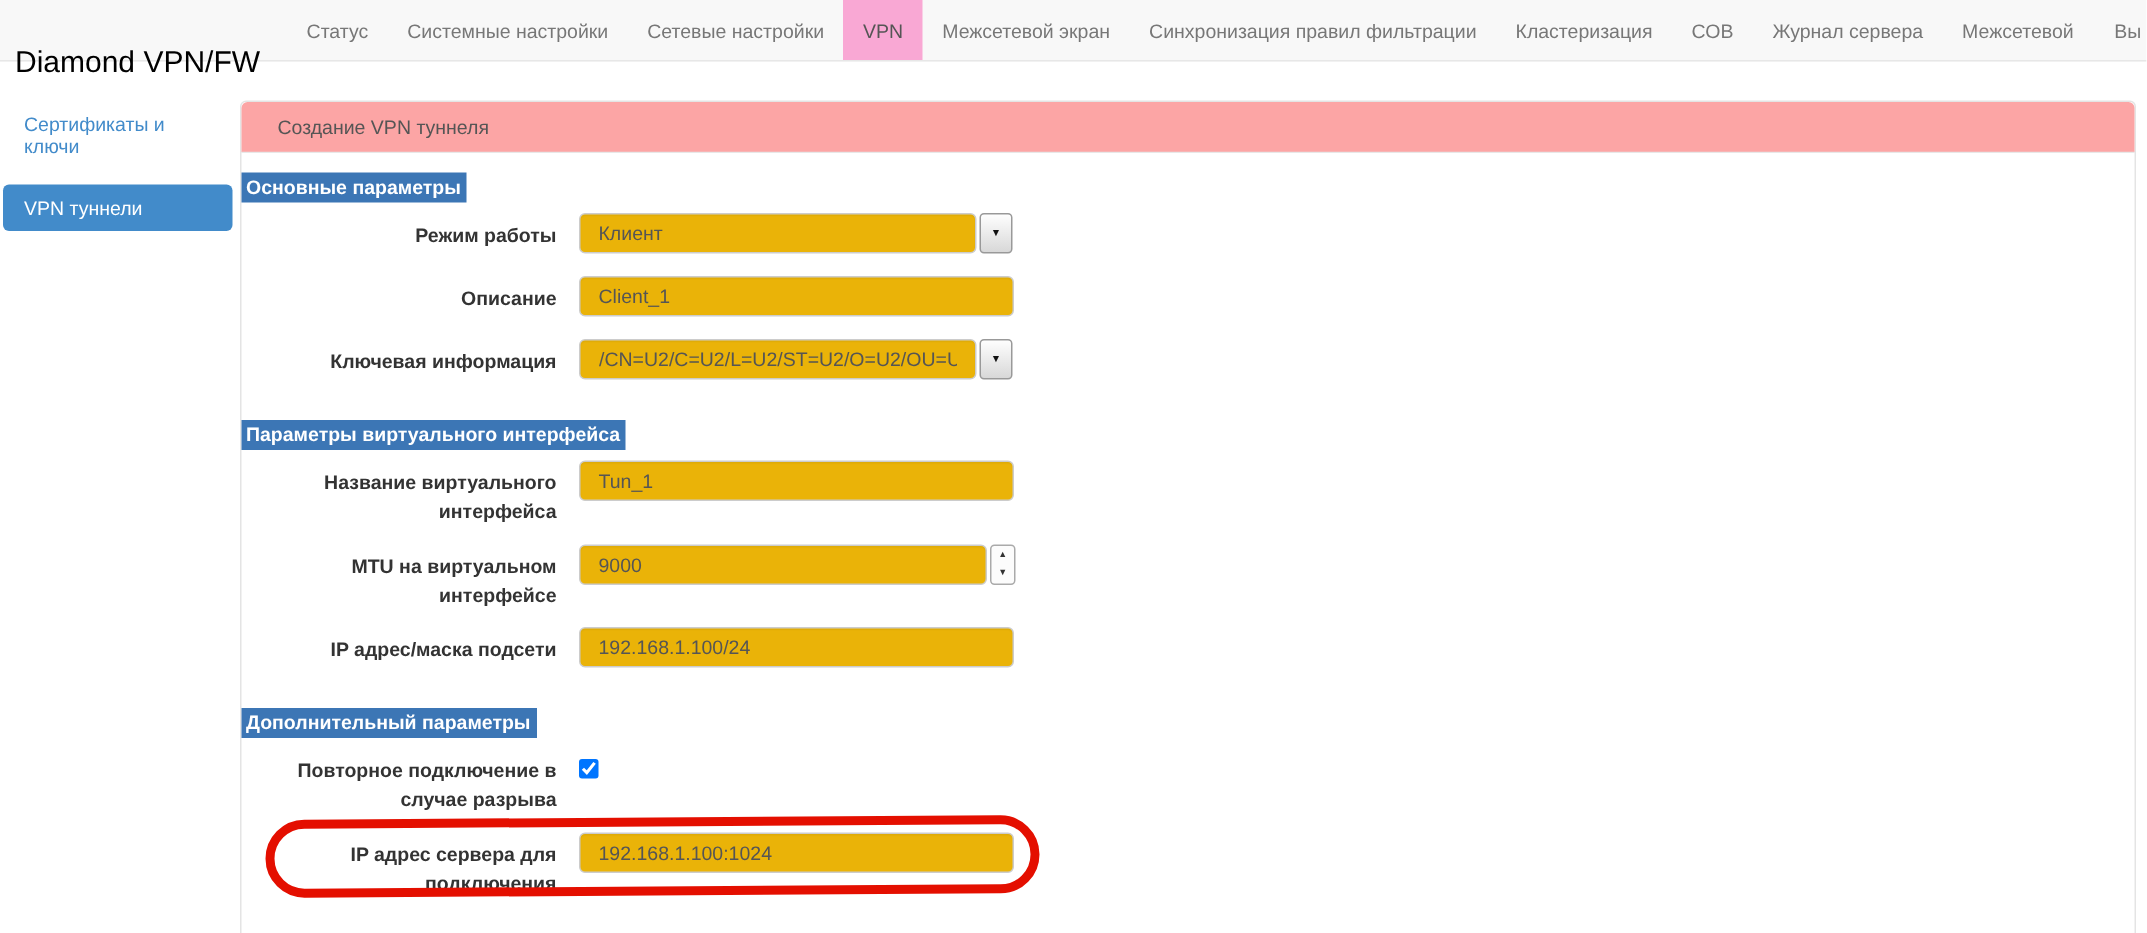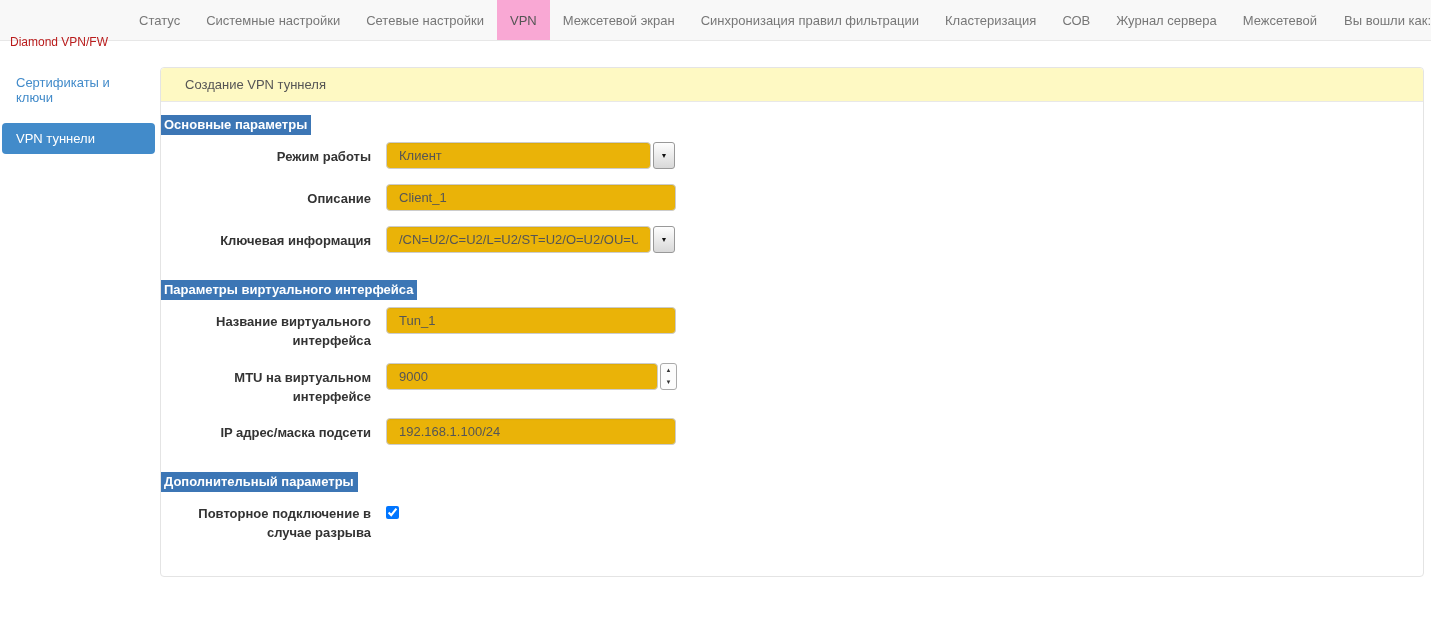--- a/index.html
+++ b/index.html
@@ -15,22 +15,22 @@
   .navbar {
     height: 41px;
     background: #f8f8f8;
     border-bottom: 1px solid #e7e7e7;
     display: flex;
     align-items: stretch;
   }
   .brand {
     display: flex; align-items: center;
     padding: 0 18px 0 10px;
-    font-size: 12px;
-    color: #b91c1c;
+    font-size: 20px;
+    color: #000000;
     white-space: nowrap;
     cursor: pointer;
     margin-top: 42px;
   }
   .nav-items { display: flex; align-items: stretch; }
   .nav-item {
     display: flex; align-items: center;
     padding: 0 13px;
     color: #777;
     white-space: nowrap;
@@ -68,21 +68,21 @@
   
   .panel {
     flex: 1;
     margin-left: 5px;
     border: 1px solid #e4e4e4;
     border-radius: 4px;
     background: #fff;
     min-height: 503px;
   }
   .panel-header {
-    background: #fef9c3;
+    background: #fca5a5;
     border-bottom: 1px solid #e8e8e8;
     border-radius: 4px 4px 0 0;
     padding: 9px 24px;
     color: #555;
   }
   .panel-body { padding: 13px 0 21px 0; }
 
   .section-title {
     display: inline-block;
     background: #3c76b5;
@@ -264,16 +264,23 @@
 
       <div class="section-title section-gap">Дополнительный параметры</div>
 
       <div class="form-row tight">
         <div class="form-label">Повторное подключение в случае разрыва</div>
         <div class="form-control-cell">
           <input class="checkbox" type="checkbox" checked="checked" style="">
         </div>
       </div>
 
+      <div class="form-row annotated">
+        <div class="red-annotation"></div>
+        <div class="form-label">IP адрес сервера для подключения</div>
+        <div class="form-control-cell">
+          <input class="text w-plain" type="text" value="192.168.1.100:1024" style="">
+        </div>
+      </div>
 
     </div>
   </div>
 </div>
 
 </body></html>

